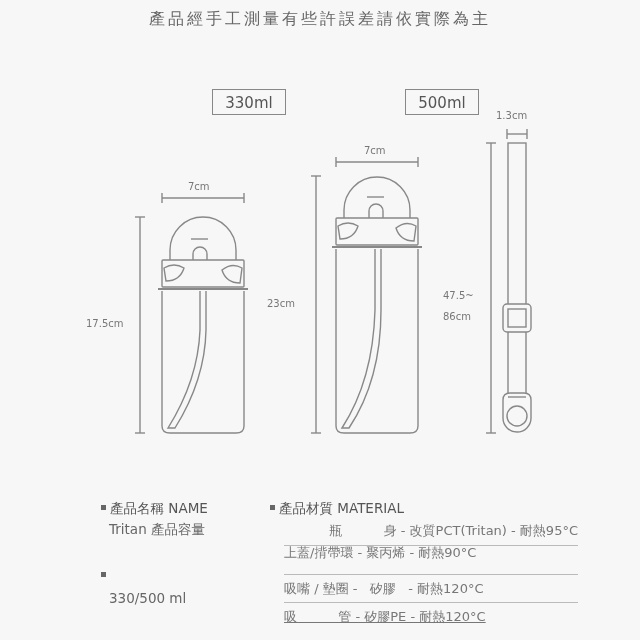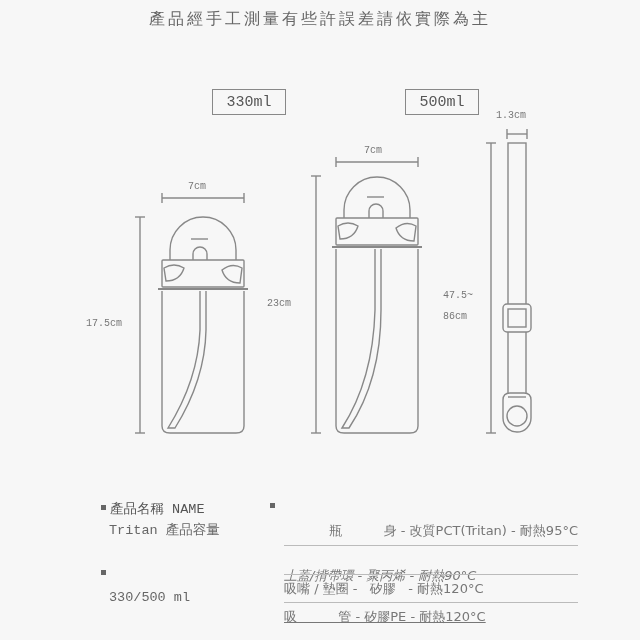--- a/index.html
+++ b/index.html
@@ -1,20 +1,20 @@
 <!DOCTYPE html>
 <html><head>
   <meta charset="utf-8">
   <style>
     html, body { margin: 0; padding: 0; }
     body {
       width: 640px; height: 640px; background: #f7f7f7; position: relative; overflow: hidden;
       font-family: "DejaVu Sans", "Liberation Sans", sans-serif; color: #666;
     }
-    .abs { position: absolute; font-family: Liberation Mono, monospace; }
+    .abs { position: absolute; }
     .header-note {
       top: 9px; left: 0; width: 640px; text-align: center; font-size: 16px; color: #666; letter-spacing: 3px;
     }
     .cap-box {
       border: 1.5px solid #888; height: 26px; line-height: 26px; text-align: center;
       font-size: 15px; color: #555; box-sizing: border-box; margin-left: 46px;
     }
     .dim-text { font-size: 10px; color: #777; white-space: nowrap; }
     svg.drawing { position: absolute; left: 0; top: 0; }
     .spec { font-size: 13.5px; color: #666; white-space: nowrap; }
@@ -127,21 +127,21 @@
   <span class="bullet"></span><span>產品名稱 NAME</span>
 </div>
 <div class="abs spec" style="left:109px;top:521px;">Tritan 產品容量</div>
 
 <div class="abs spec spec-head" style="left:101px;top:567px;">
   <span class="bullet"></span>
 </div>
 <div class="abs spec" style="left:109px;top:590px;">330/500 ml</div>
 
 <div class="abs spec spec-head" style="left:270px;top:500px;">
-  <span class="bullet"></span>
+  <span class="bullet"></span><span>產品材質  MATERIAL</span>
 </div>
 <div class="mat-row" style="top:522px;white-space:pre;text-align:right;">瓶          身 - 改質PCT(Tritan) - 耐熱95°C</div>
 <div class="mat-divider" style="top:545px;"></div>
-<div class="mat-row" style="top:567px;white-space:pre;font-style:italic;">上蓋/揹帶環 - 聚丙烯 - 耐熱90°C</div>
+<div class="mat-row" style="top:544px;white-space:pre;">上蓋/揹帶環 - 聚丙烯 - 耐熱90°C</div>
 <div class="mat-divider" style="top:574px;"></div>
 <div class="mat-row" style="top:580px;white-space:pre;">吸嘴 / 墊圈 -   矽膠   - 耐熱120°C</div>
 <div class="mat-divider" style="top:602px;"></div>
 <div class="mat-row" style="top:608px;white-space:pre;text-decoration:underline;">吸          管 - 矽膠PE - 耐熱120°C</div>
 
 </body></html>

